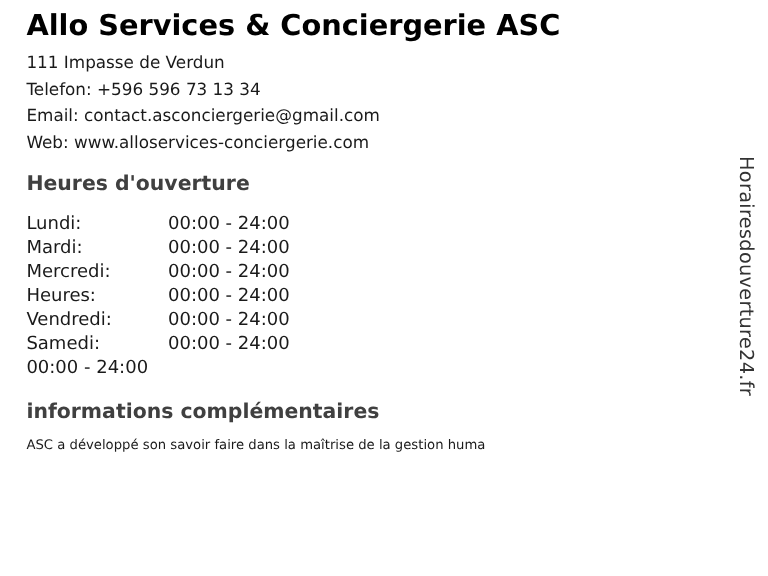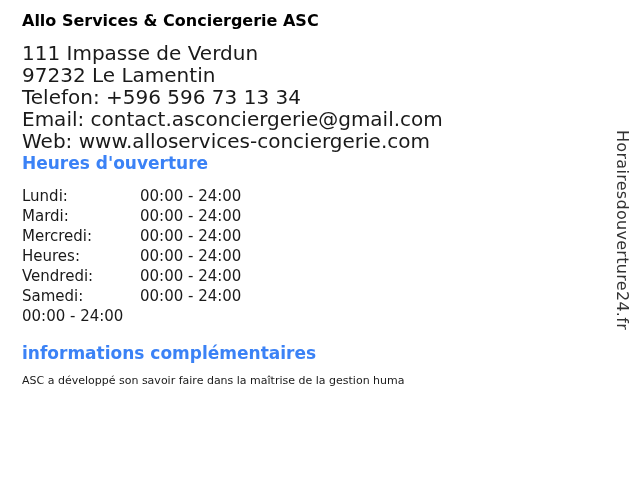--- a/index.html
+++ b/index.html
@@ -13,36 +13,36 @@
     color: #1a1a1a;
   }
   .page {
     position: relative;
     width: 640px;
     height: 480px;
     padding: 8px 0 0 22px;
     box-sizing: border-box;
   }
   .title {
-    font-size: 16px;
+    font-size: 24px;
     line-height: 26px;
     font-weight: bold;
     color: #000000;
     margin: 0 0 8px 0;
   }
   .contact-block {
-    font-size: 20px;
+    font-size: 14px;
     line-height: 22px;
-    margin: 0 0 0 0;
+    margin: 0 0 12px 0;
   }
   .section-heading {
     font-size: 17px;
     line-height: 22px;
     font-weight: bold;
-    color: #3b82f6;
+    color: #404040;
     margin: 0;
   }
   .hours-heading { margin-bottom: 12px; }
   .hours-table {
     font-size: 15px;
   }
   .hours-row {
     display: flex;
     line-height: 20px;
   }
@@ -72,21 +72,20 @@
 </style>
 </head>
 <body>
 
 <div class="page">
 
   <h1 class="title">Allo Services &amp; Conciergerie ASC</h1>
 
   <div class="contact-block">
     <div>111 Impasse de Verdun</div>
-    <div>97232 Le Lamentin</div>
     <div>Telefon: +596 596 73 13 34</div>
     <div>Email: contact.asconciergerie@gmail.com</div>
     <div>Web: www.alloservices-conciergerie.com</div>
   </div>
 
   <h2 class="section-heading hours-heading">Heures d'ouverture</h2>
 
   <div class="hours-table">
     <div class="hours-row">
       <span class="day-cell">Lundi:</span>

